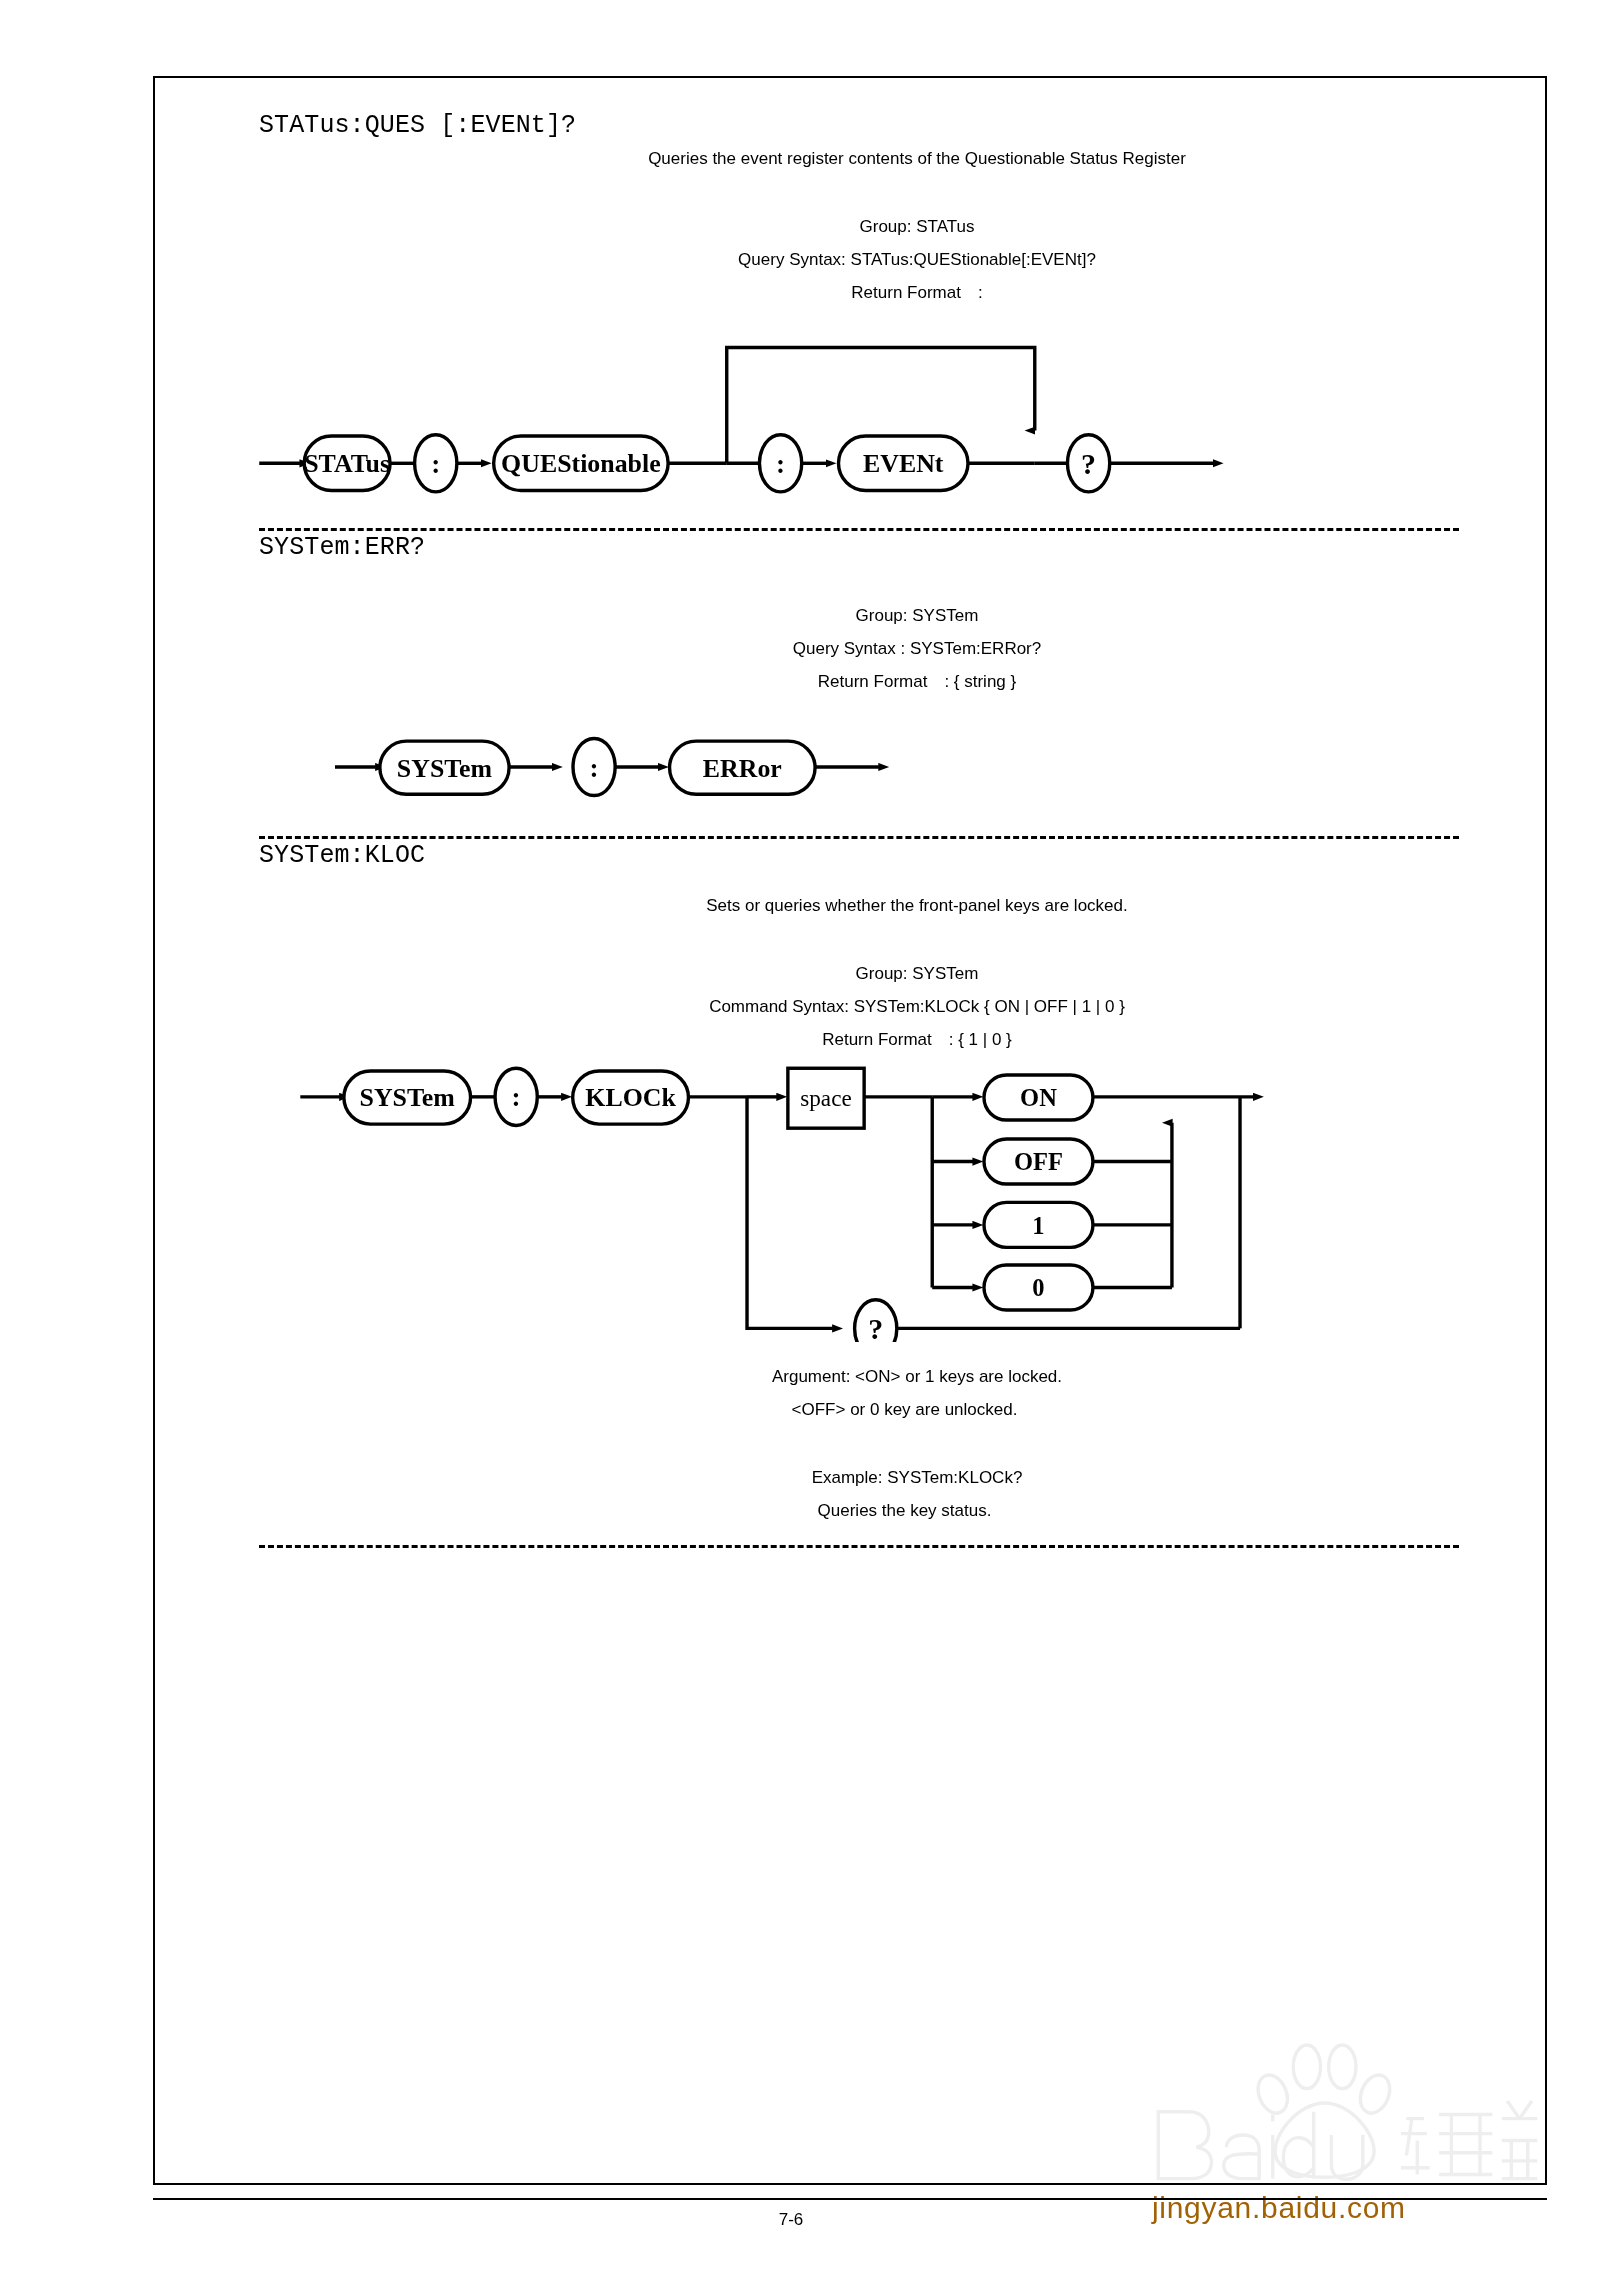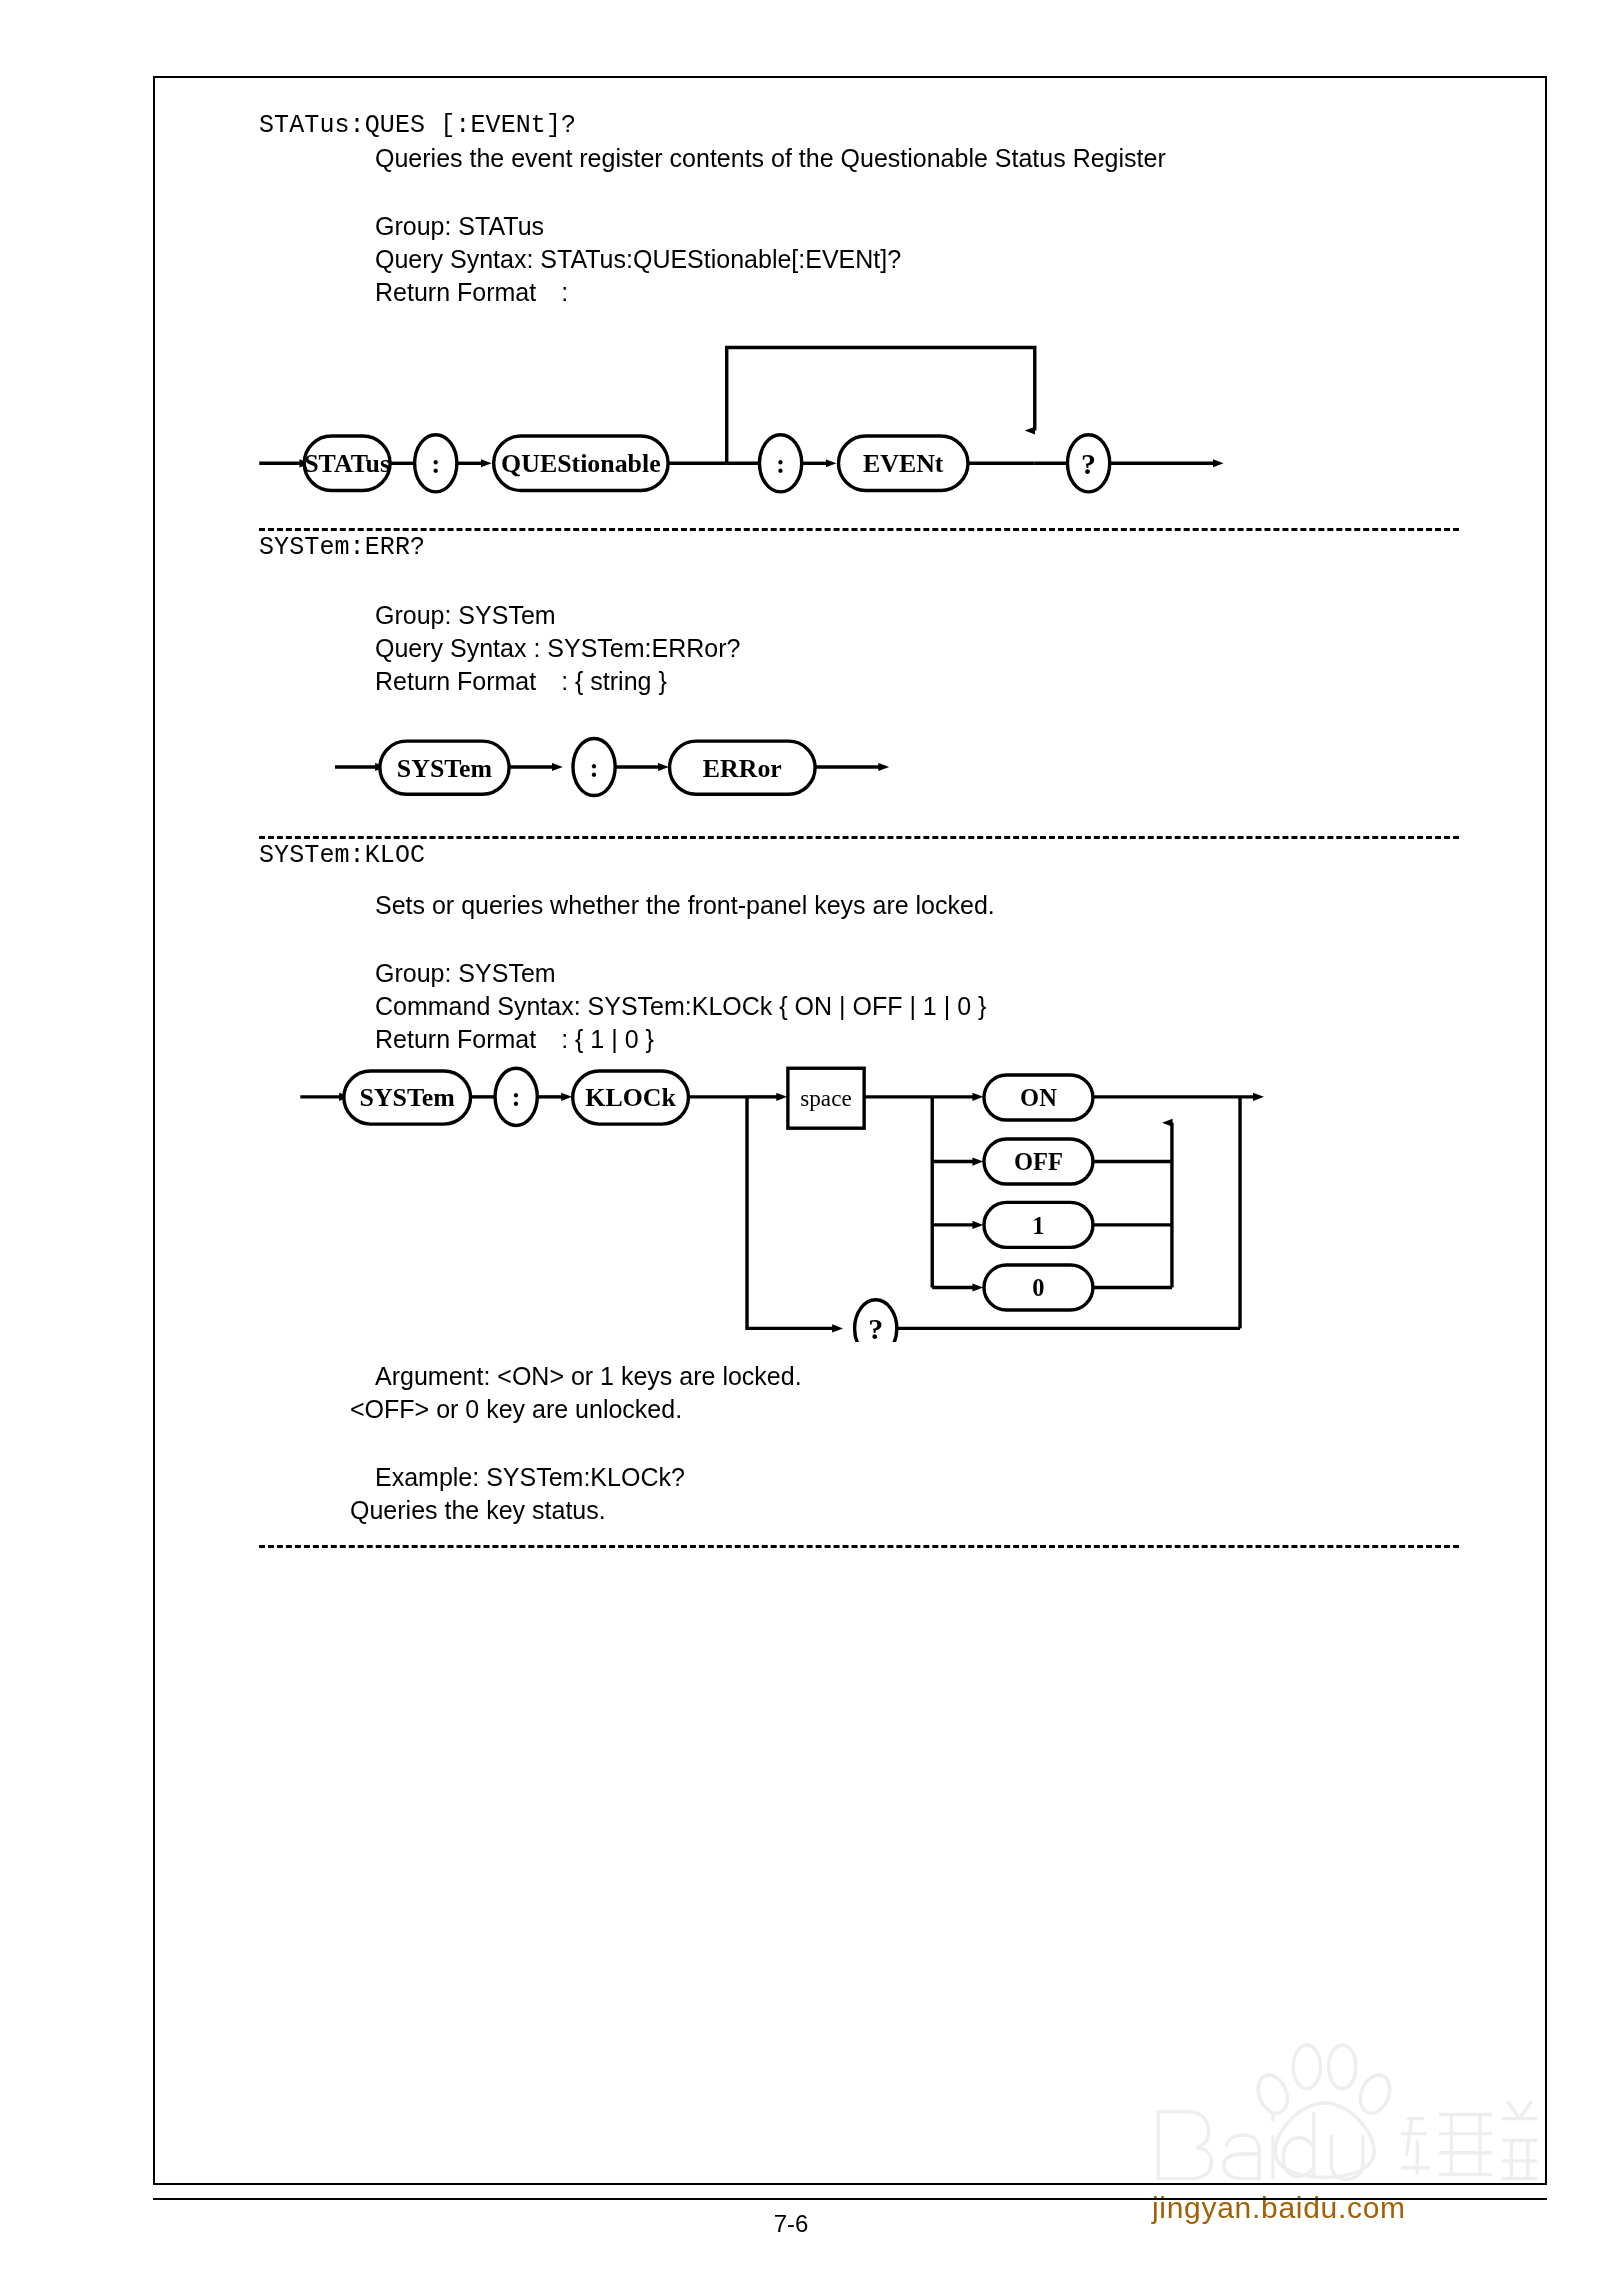--- a/index.html
+++ b/index.html
@@ -36,24 +36,25 @@
   }
 
   .cmd-title {
     font-size: 25px;
     line-height: 33px;
     letter-spacing: 0.1px;
     white-space: pre;
     font-family: Liberation Mono, monospace;
   }
   .body-line {
-    font-size: 25px;
+    font-size: 17px;
     line-height: 33px;
     margin-left: 116px;
     white-space: pre;
+    text-align: center;
   }
   .body-line.indent2 {
     margin-left: 91px;
   }
   .gap-sm { height: 17.7px; }
   .gap-md { height: 35px; }
 
   
   .rule-dashed {
     height: 0;
@@ -74,21 +75,21 @@
     width: 1394px;
     height: 0;
     border-top: 2.7px solid #000000;
   }
   #page-number {
     position: absolute;
     left: 0;
     top: 2210px;
     width: 1582px;
     text-align: center;
-    font-size: 24px;
+    font-size: 17px;
     font-family: "Liberation Sans", sans-serif;
   }
 
   
   #watermark {
     position: absolute;
     left: 1131px;
     top: 2038px;
     width: 409px;
     height: 164px;

